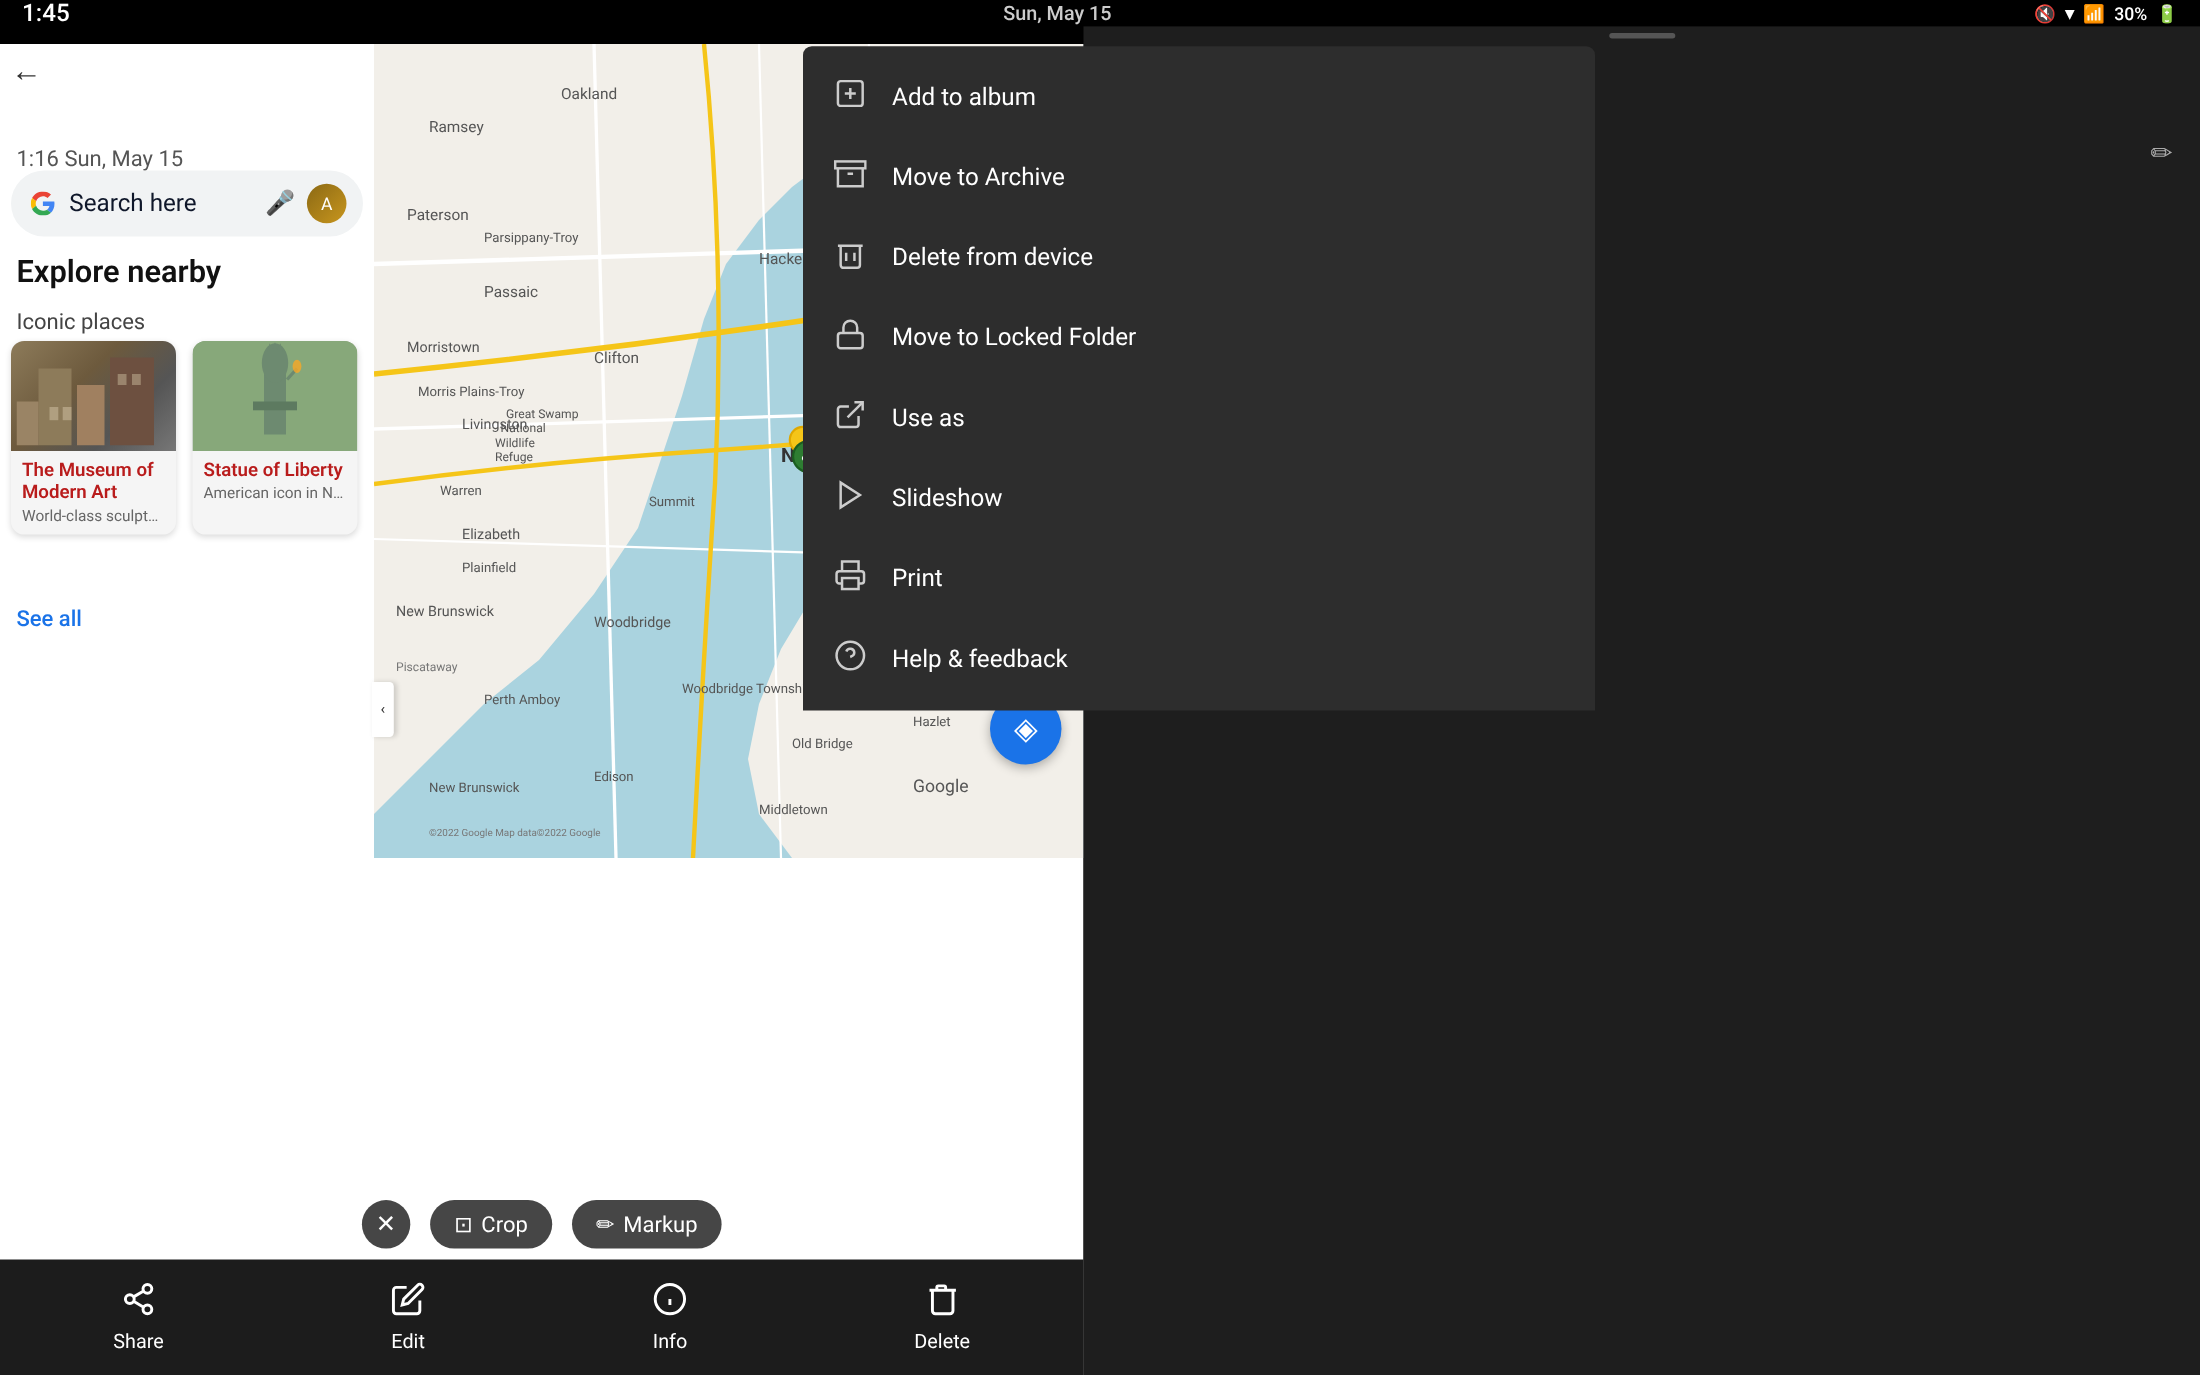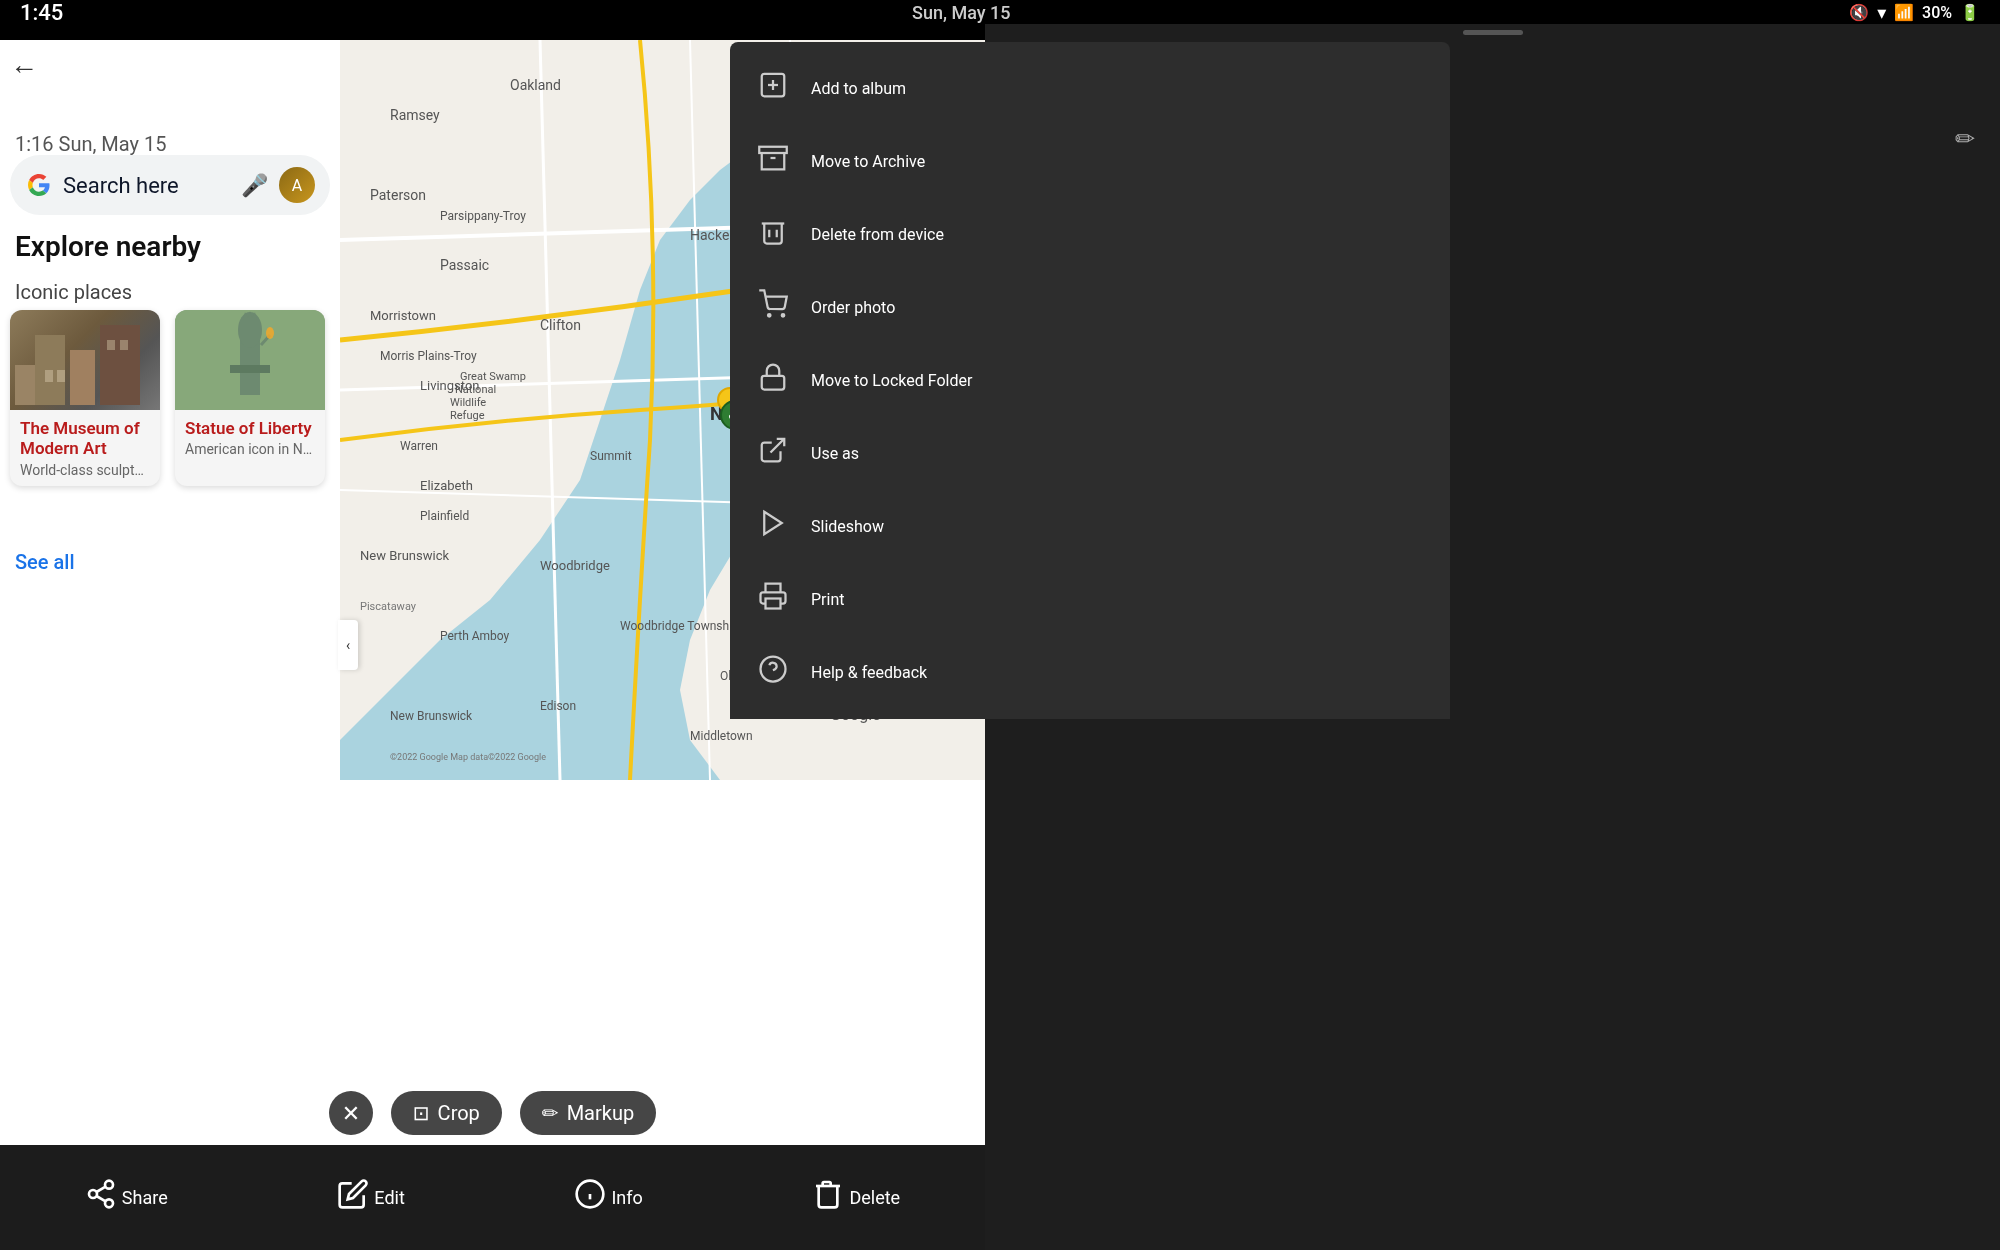--- a/index.html
+++ b/index.html
@@ -196,21 +196,21 @@
       width: 985px;
       height: 105px;
       background: #1c1c1c;
       display: flex;
       align-items: center;
       justify-content: space-around;
       z-index: 30;
     }
     .photo-action-item {
       display: flex;
-      flex-direction: row;
+      flex-direction: column;
       align-items: center;
       gap: 5px;
       cursor: pointer;
       color: #fff;
     }
     .photo-action-icon {
       font-size: 28px;
     }
     .photo-action-label {
       font-size: 18px;
@@ -234,21 +234,21 @@
       cursor: pointer;
       color: #fff;
     }
     .context-menu-icon {
       font-size: 28px;
       color: #ccc;
       width: 36px;
       text-align: center;
     }
     .context-menu-label {
-      font-size: 16px;
+      font-size: 22px;
       color: #fff;
     }
 
     
     .info-panel {
       position: absolute;
       top: 0; left: 985px;
       width: 1015px;
       height: 1250px;
       background: #1e1e1e;
@@ -661,30 +661,20 @@
       <svg width="30" height="30" viewBox="0 0 24 24" fill="none" stroke="#ccc" stroke-width="1.8">
         <polyline points="3 6 5 6 21 6"></polyline>
           <path d="M19 6v14a2 2 0 0 1-2 2H7a2 2 0 0 1-2-2V6"></path>
           <line x1="9" y1="11" x2="9" y2="17"></line>
           <line x1="15" y1="11" x2="15" y2="17"></line>
       </svg>
     </span>
     <span class="context-menu-label">Delete from device</span>
   </div>
 
-  <div class="context-menu-item">
-    <span class="context-menu-icon">
-      <svg width="30" height="30" viewBox="0 0 24 24" fill="none" stroke="#ccc" stroke-width="1.8">
-        <circle cx="9" cy="21" r="1"></circle>
-          <circle cx="20" cy="21" r="1"></circle>
-          <path d="M1 1h4l2.68 13.39a2 2 0 0 0 2 1.61h9.72a2 2 0 0 0 2-1.61L23 6H6"></path>
-      </svg>
-    </span>
-    <span class="context-menu-label">Order photo</span>
-  </div>
 
   <div class="context-menu-item">
     <span class="context-menu-icon">
       <svg width="30" height="30" viewBox="0 0 24 24" fill="none" stroke="#ccc" stroke-width="1.8">
         <rect x="3" y="11" width="18" height="11" rx="2" ry="2"></rect>
           <path d="M7 11V7a5 5 0 0 1 10 0v4"></path>
       </svg>
     </span>
     <span class="context-menu-label">Move to Locked Folder</span>
   </div>

